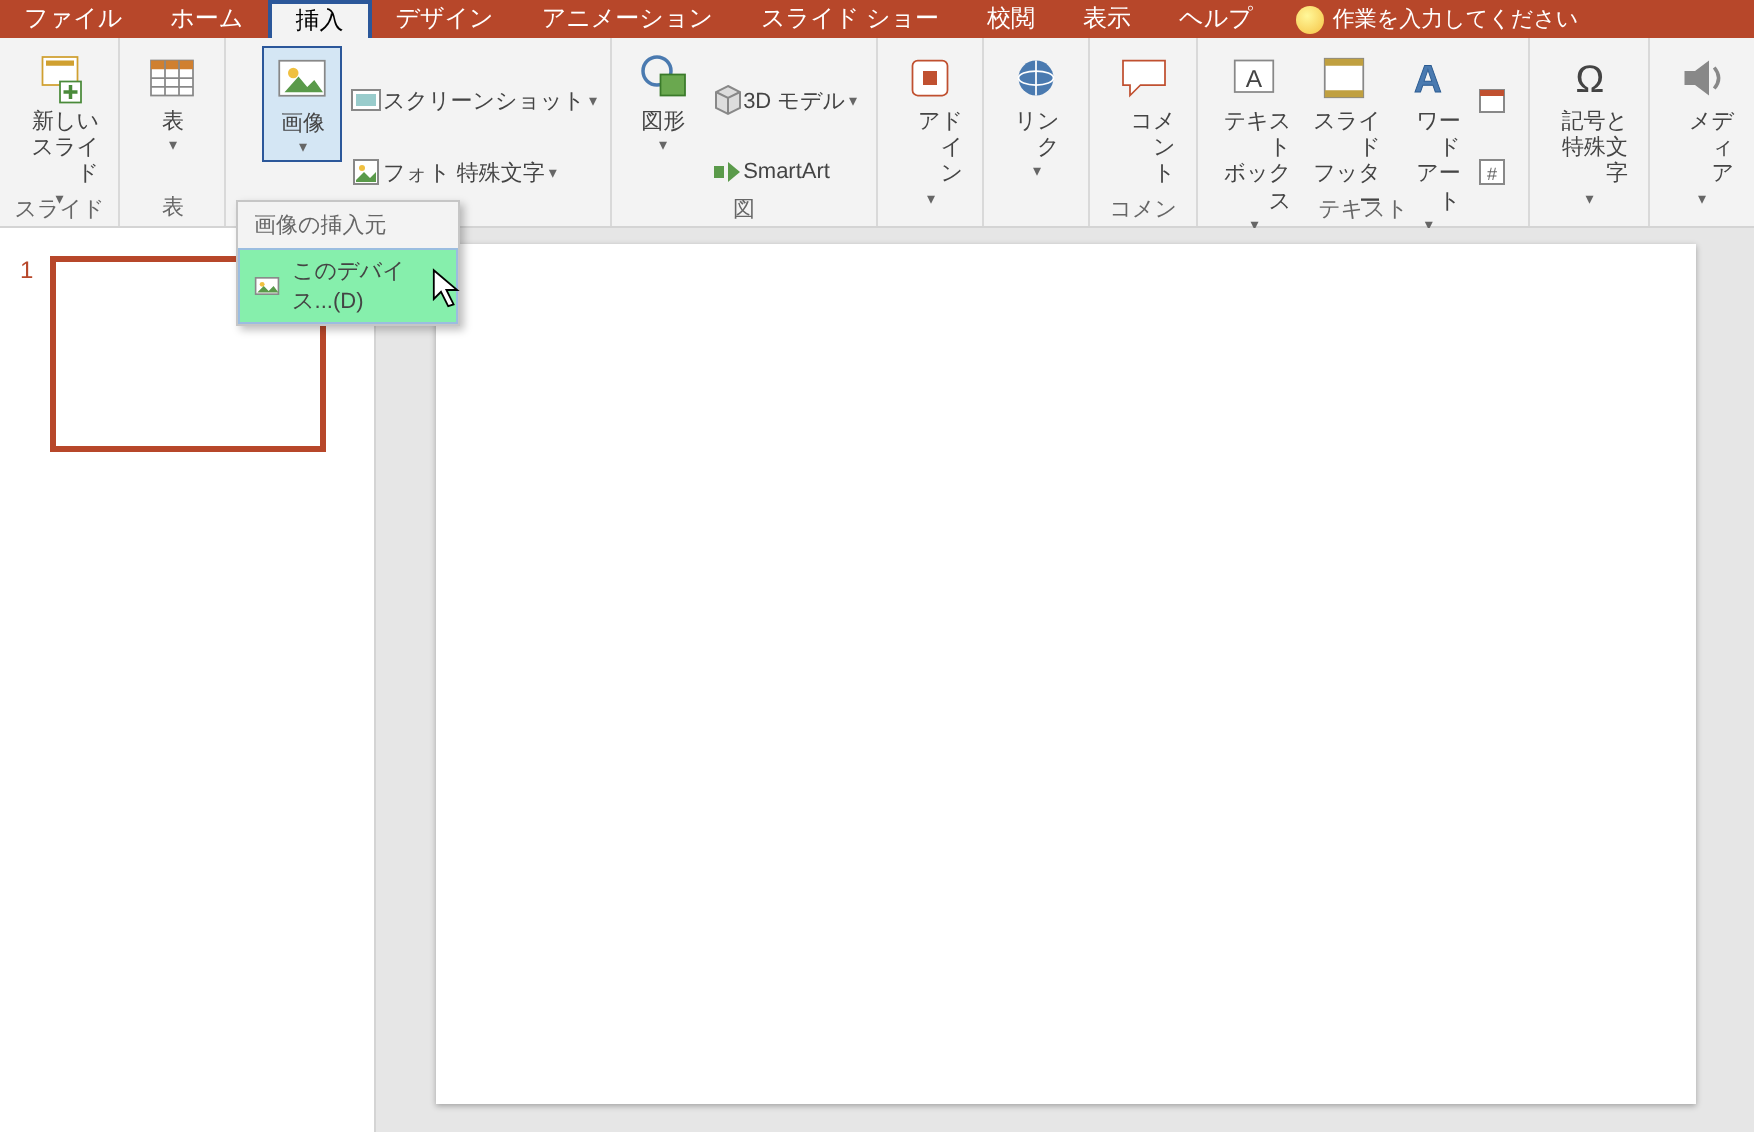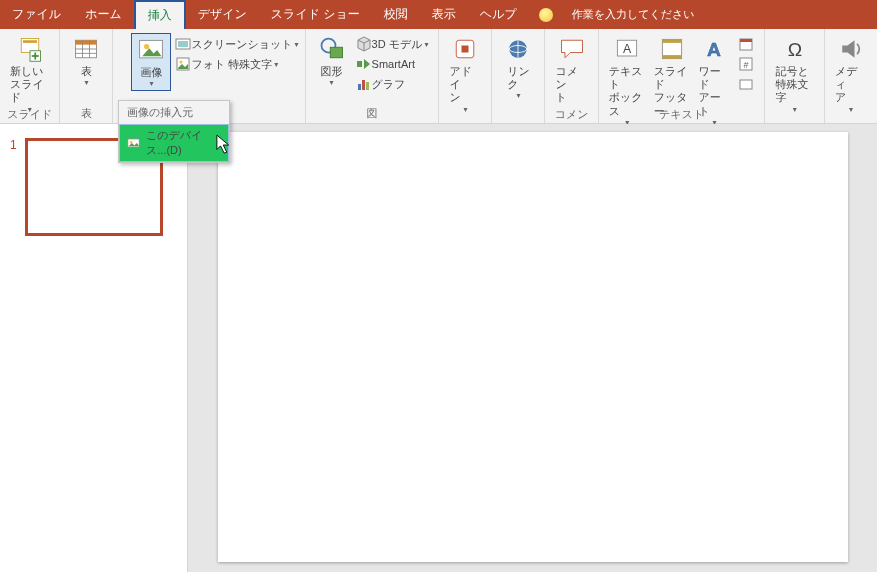--- a/index.html
+++ b/index.html
@@ -1,73 +1,74 @@
 <!DOCTYPE html>
 <html><head>
 <meta charset="utf-8">
 <style>
 * { margin: 0; padding: 0; box-sizing: border-box; font-family: "Yu Gothic UI", "Meiryo", sans-serif; }
 body { width: 877px; height: 572px; background: #fff; overflow: hidden; font-size: 11px; }
 
 
-.menubar { background: #b7472a; height: 29px; display: flex; align-items: stretch; color: #fff; }
+.menubar { background: #b7472a; height: 19px; display: flex; align-items: stretch; color: #fff; }
 .menubar .tab { padding: 0 12px; display: flex; align-items: center; font-size: 12px; cursor: pointer; }
-.menubar .tab.active { background: #f3f3f3; color: #15803d; border: 2px solid #2b579a; border-bottom: none; }
-.menubar .tell-me { display: flex; align-items: center; padding: 0 10px; gap: 19px; }
+.menubar .tab.active { background: #f3f3f3; color: #000000; border: 2px solid #2b579a; border-bottom: none; }
+.menubar .tell-me { display: flex; align-items: center; padding: 0 10px; gap: 4px; }
 .bulb { width: 14px; height: 14px; border-radius: 50%; background: radial-gradient(circle at 40% 35%, #fff89a, #f6c244); }
 
 
 .ribbon { background: #f3f3f3; height: 95px; border-bottom: 1px solid #d4d4d4; display: flex; }
 .group { border-right: 1px solid #d9d9d9; display: flex; flex-direction: column; justify-content: space-between; padding: 4px 6px 2px 6px; }
 .group-label { text-align: center; color: #666; font-size: 11px; padding-top: 2px; }
 .group-body { display: flex; align-items: flex-start; height: 72px; }
 
 .btn-col { display: flex; flex-direction: column; align-items: center; justify-content: flex-start; padding: 2px 4px; min-width: 40px; cursor: pointer; }
 .btn-col .ic { width: 30px; height: 28px; display: flex; align-items: center; justify-content: center; }
-.btn-col .lbl { font-size: 11px; color: #444; text-align: left; line-height: 1.2; margin-top: 2px; white-space: pre-line; }
+.btn-col .lbl { font-size: 11px; color: #444; text-align: right; line-height: 1.2; margin-top: 2px; white-space: pre-line; }
 .btn-col .caret { font-size: 8px; color: #666; }
 
 .btn-highlight { background: #d4e6f4; border: 1px solid #2b579a; margin-left: 12px; }
 
 .stack { display: flex; flex-direction: column; justify-content: flex-start; gap: 2px; padding: 2px 2px; }
-.stack-row { display: flex; align-items: center; gap: 0; font-size: 11px; color: #444; cursor: pointer; padding: 1px 2px; white-space: nowrap; }
+.stack-row { display: flex; align-items: center; gap: 0; font-size: 11px; color: #444; cursor: pointer; padding: 1px 2px; white-space: nowrap; margin-top: 16px; }
 .stack-row .sm-ic { width: 16px; height: 16px; display:flex; align-items:center; justify-content:center; }
 .stack-row .caret { font-size: 8px; color: #666; margin-left: 2px; }
 
 
 .workspace { display: flex; height: calc(572px - 25px - 95px); }
 .thumb-panel { width: 188px; background: #fff; border-right: 1px solid #d4d4d4; padding: 14px 10px; }
 .thumb-row { display: flex; gap: 8px; }
 .thumb-num { color: #b7472a; font-size: 12px; }
 .thumb { width: 138px; height: 98px; background: #fff; border: 3px solid #b7472a; }
 
 .canvas-area { flex: 1; background: #e6e6e6; display: flex; align-items: flex-start; justify-content: center; padding: 8px 20px 14px 20px; }
 .slide { width: 630px; height: 430px; background: #fff; box-shadow: 0 1px 3px rgba(0,0,0,0.3); }
 
 
 .dropdown { position: absolute; left: 118px; top: 100px; width: 112px; background: #f3f3f3; border: 1px solid #c6c6c6; box-shadow: 2px 2px 4px rgba(0,0,0,0.25); font-size: 11px; color: #444; z-index: 50; }
 .dropdown .dd-header { padding: 4px 8px; color: #666; background: #f3f3f3; }
 .dropdown .dd-item { display: flex; align-items: center; gap: 6px; padding: 4px 8px; cursor: pointer; }
-.dropdown .dd-item.hover { background: #22c55e; border: 1px solid #9bbde0; padding: 3px 7px; }
+.dropdown .dd-item.hover { background: #86efac; border: 1px solid #9bbde0; padding: 3px 7px; }
 .dropdown .dd-ic { width: 16px; height: 16px; display:flex; align-items:center; justify-content:center; }
 
 .cursor { position: absolute; left: 216px; top: 134px; z-index: 60; pointer-events: none; }
 .cursor svg { width: 18px; height: 22px; }
 
 
 .ic svg, .sm-ic svg, .dd-ic svg { width: 100%; height: 100%; }
 </style>
 </head>
 <body>
 
 <div class="menubar">
   <div class="tab">ファイル</div>
   <div class="tab">ホーム</div>
   <div class="tab active">挿入</div>
   <div class="tab">デザイン</div>
+  <div class="tab">アニメーション</div>
   <div class="tab">スライド ショー</div>
   <div class="tab">校閲</div>
   <div class="tab">表示</div>
   <div class="tab">ヘルプ</div>
   <div class="tell-me">
     <span class="bulb"></span>
     <span>作業を入力してください</span>
   </div>
 </div>
 

